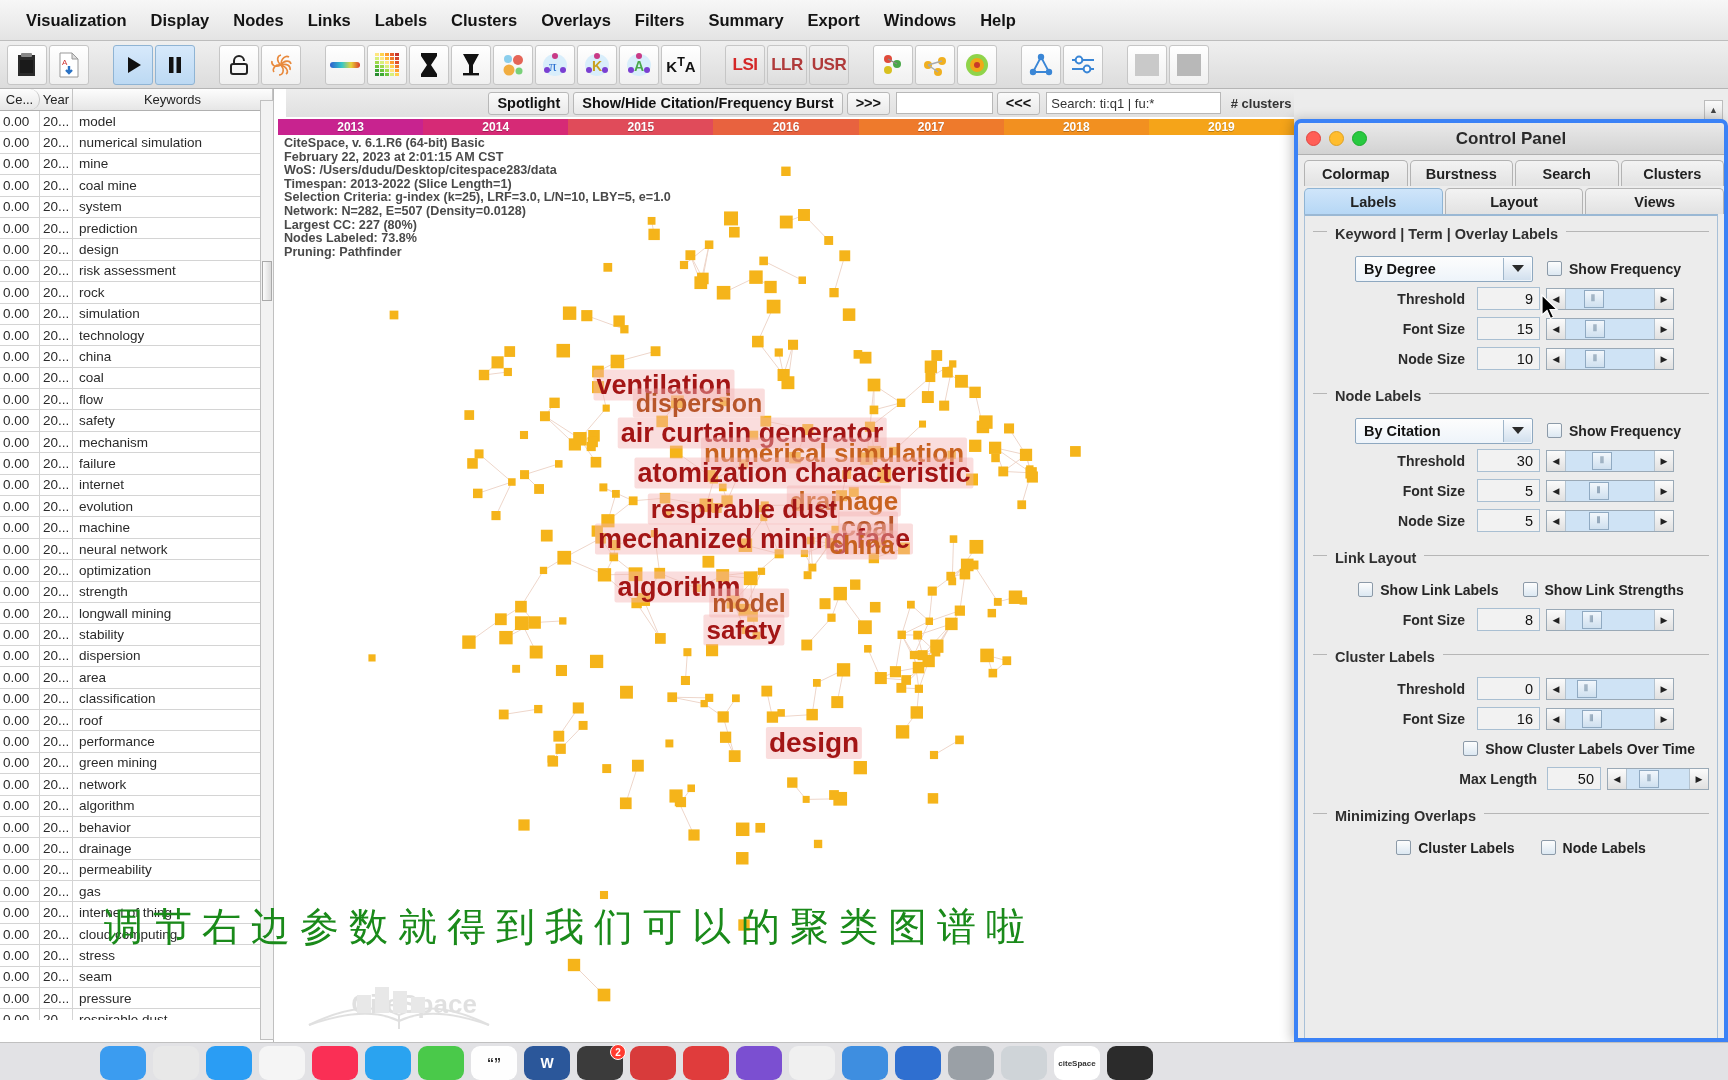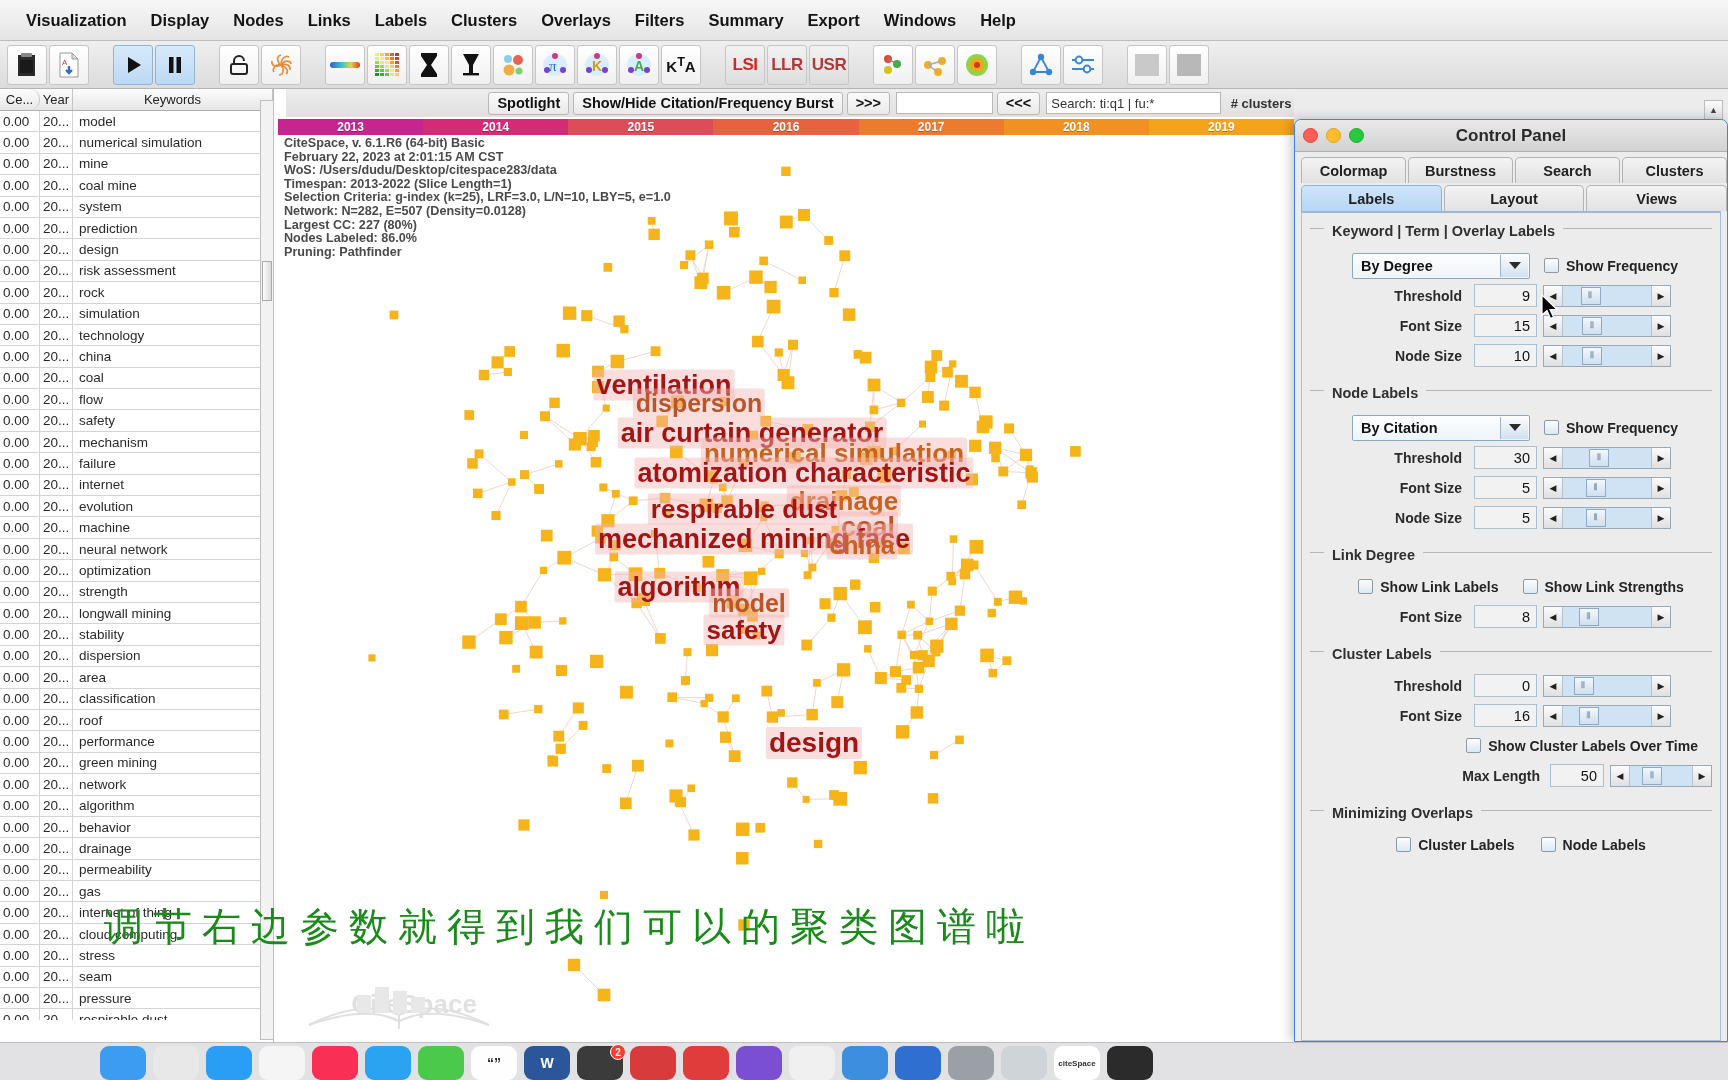--- a/index.html
+++ b/index.html
@@ -150,21 +150,21 @@
     background:#f2f2f2; border:1px solid #c0c0c0;
   }
   #center-vthumb {
     position:absolute; left:1px; top:160px; width:10px; height:40px;
     background:linear-gradient(90deg,#fcfcfc,#dadada); border:1px solid #a9a9a9;
   }
 
   
   #cpanel {
     position:absolute; left:1294px; top:119px; width:434px; height:923px;
-    background:#ececec; border:1px solid #3b82f6;
+    background:#ececec; border:4px solid #3b82f6;
     border-top-left-radius:7px; border-top-right-radius:7px;
     box-shadow:-3px 0 12px rgba(0,0,0,.22);
     overflow:hidden;
   }
   #cp-titlebar {
     height:32px; background:linear-gradient(#e9e9e9,#d2d2d2);
     border-bottom:1px solid #b0b0b0; position:relative;
     display:flex; align-items:center;
     border-top-left-radius:6px; border-top-right-radius:6px;
   }
@@ -780,21 +780,21 @@
       </div>
 
     <div id="meta">
         <div>CiteSpace, v. 6.1.R6 (64-bit) Basic</div>
         <div>February 22, 2023 at 2:01:15 AM CST</div>
         <div>WoS: /Users/dudu/Desktop/citespace283/data</div>
         <div>Timespan: 2013-2022 (Slice Length=1)</div>
         <div>Selection Criteria: g-index (k=25), LRF=3.0, L/N=10, LBY=5, e=1.0</div>
         <div>Network: N=282, E=507 (Density=0.0128)</div>
         <div>Largest CC: 227 (80%)</div>
-        <div>Nodes Labeled: 86.0%</div>
+        <div>Nodes Labeled: 73.8%</div>
         <div>Pruning: Pathfinder</div>
       </div>
 
     <div id="graph">
       <svg width="1020" height="907">
         <g id="edges" stroke="#e8c8b8" stroke-width="1" fill="none" opacity="0.75">
             <line x1="483.83441657847607" y1="206.5827344627896" x2="499.5741907912947" y2="171.58789076744037"></line>
             <line x1="483.83441657847607" y1="206.5827344627896" x2="509.5792315329827" y2="239.99959527373215"></line>
             <line x1="361.53973709096505" y1="439.2374028971499" x2="362.61349779160844" y2="468.00089519635907"></line>
             <line x1="361.53973709096505" y1="439.2374028971499" x2="330.4685904611447" y2="439.8231424536241"></line>
@@ -1421,21 +1421,21 @@
               <div class="numfield" style="margin-left: 12px;">5</div>
               <div class="slider">
                 <div class="sl-arrow">◀</div>
                 <div class="sl-track">
                   <div class="sl-thumb" style="left:26%;">⦀</div>
                 </div>
                 <div class="sl-arrow r">▶</div>
               </div>
             </div>
           </div></div>
-        <div class="grp"><div class="grp-line"></div><div class="grp-title">Link Degree</div><div class="grp-inner">
+        <div class="grp"><div class="grp-line"></div><div class="grp-title">Link Layout</div><div class="grp-inner">
             <div class="row" style="justify-content: center;">
               <div style="display:flex;align-items:center;margin-left:20px;">
                 <div class="chk"></div>
                 <span class="chk-lbl">Show Link Labels</span>
               </div>
               <div style="display:flex;align-items:center;margin-left:24px;">
                 <div class="chk"></div>
                 <span class="chk-lbl">Show Link Strengths</span>
               </div>
             </div>

